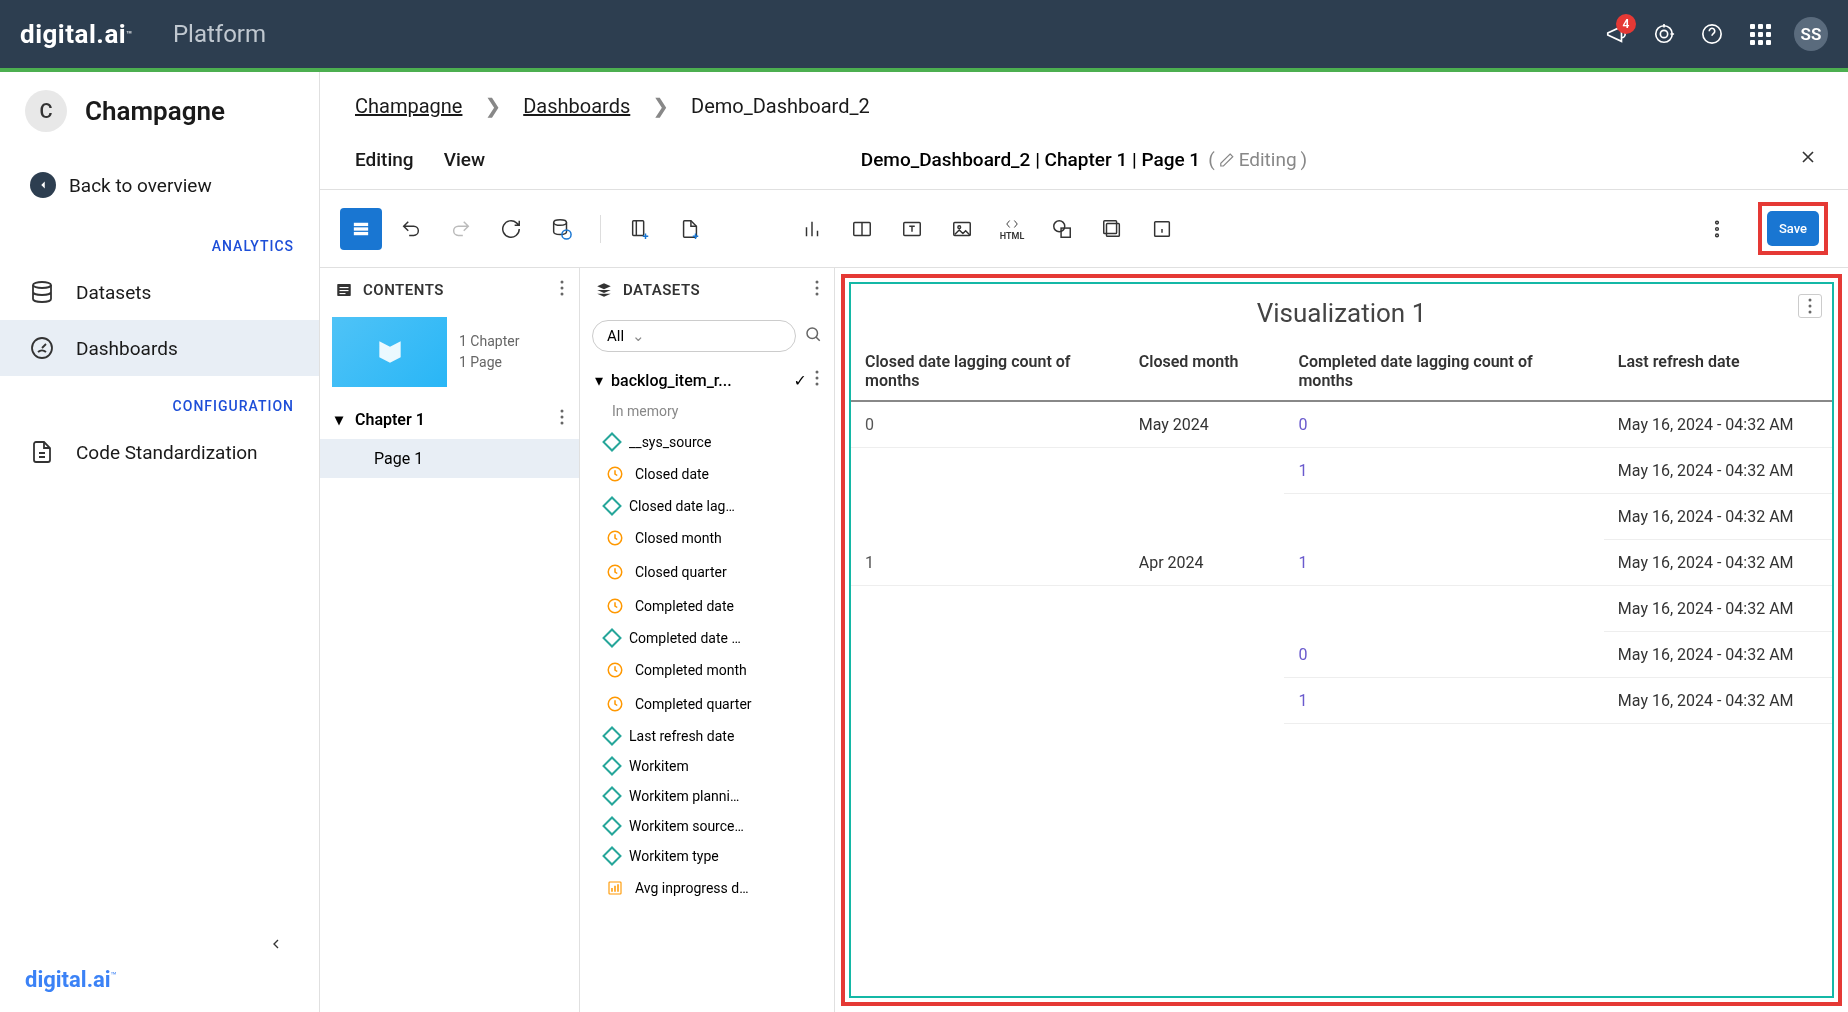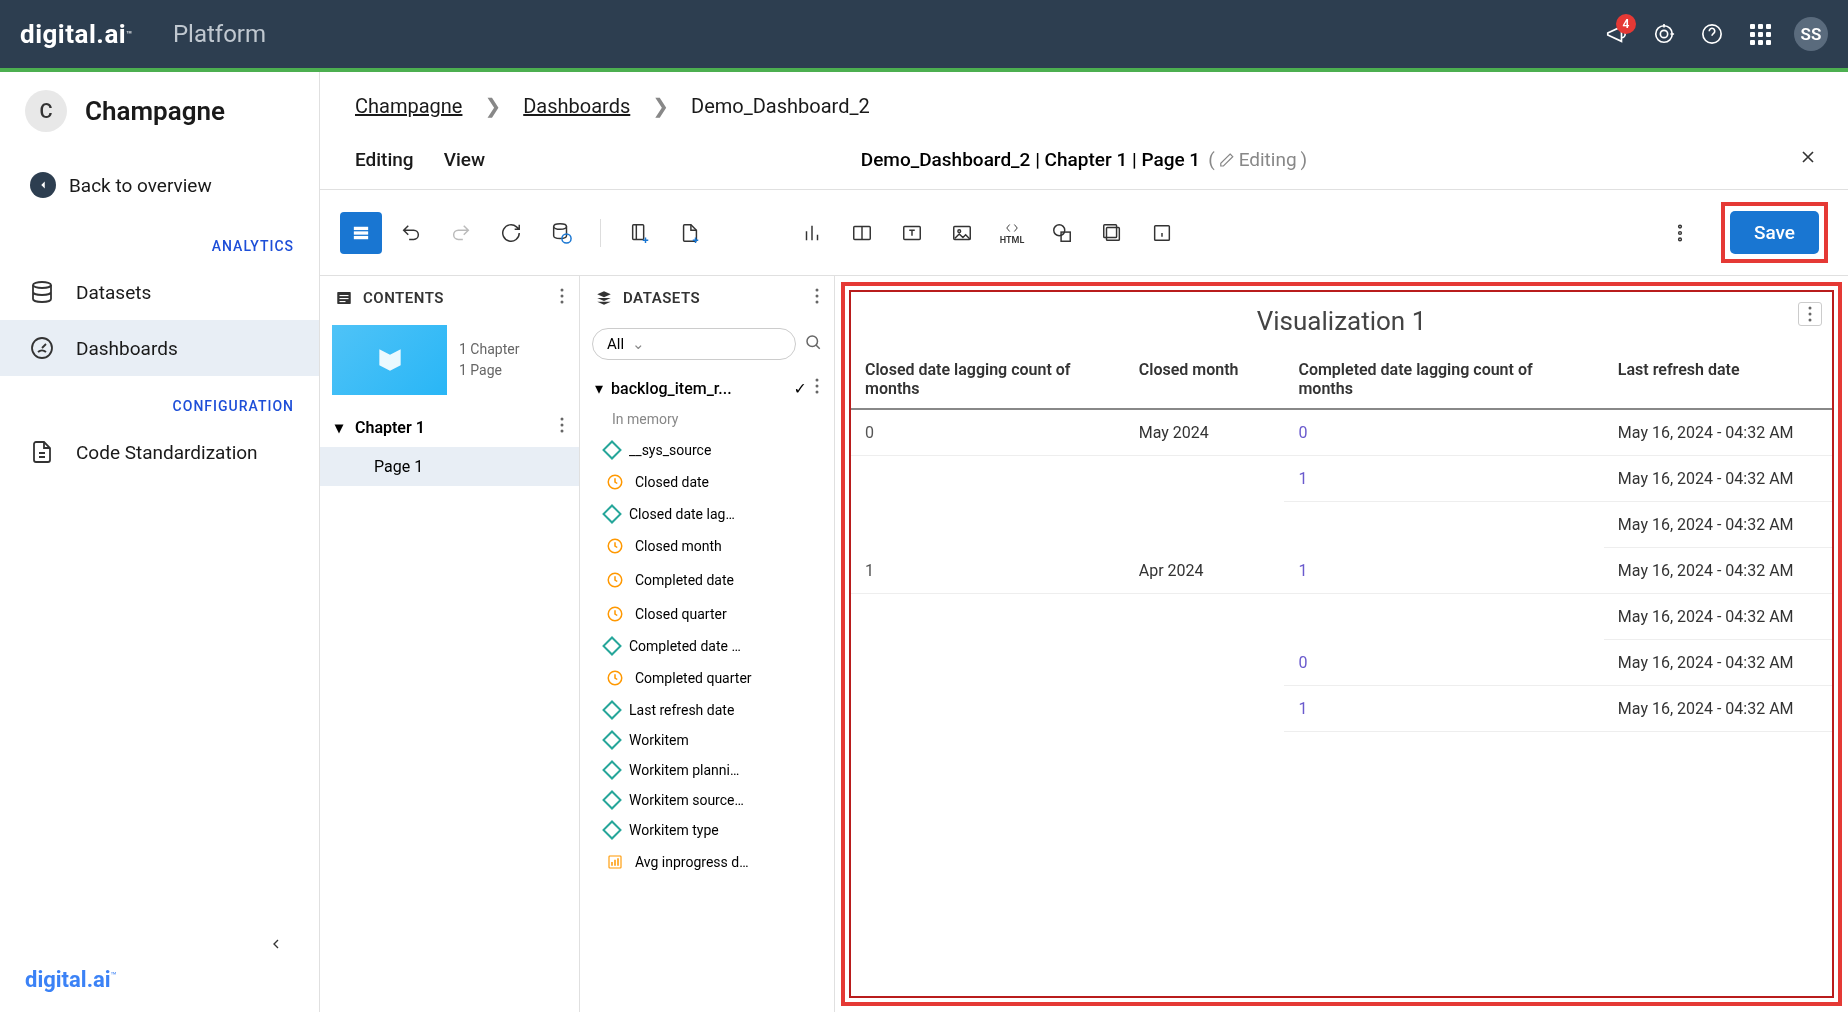--- a/index.html
+++ b/index.html
@@ -61,21 +61,21 @@
 .tool-group { display: flex; align-items: center; gap: 8px; }
 .tool-btn { width: 42px; height: 42px; display: flex; align-items: center; justify-content: center; cursor: pointer; border-radius: 4px; }
 .tool-btn.primary { background: #1976d2; }
 .tool-btn svg { width: 22px; height: 22px; stroke: #333; fill: none; stroke-width: 1.6; }
 .tool-btn.primary svg { stroke: #fff; fill: #fff; }
 .tool-btn.disabled svg { stroke: #bbb; }
 .tool-sep { width: 1px; height: 28px; background: #ddd; margin: 0 10px; }
 .tool-spacer { flex: 1; }
 .html-label { font-size: 9px; font-weight: 600; color: #333; }
 .save-wrapper { border: 4px solid #e53935; padding: 5px; margin-left: 20px; }
-.save-btn { background: #1976d2; color: #fff; padding: 10px 24px; border-radius: 5px; font-size: 19px; font-weight: 500; cursor: pointer; border: none; }
+.save-btn { background: #1976d2; color: #fff; padding: 10px 12px; border-radius: 5px; font-size: 13px; font-weight: 500; cursor: pointer; border: none; }
 
 
 .editor { flex: 1; display: flex; overflow: hidden; }
 .panel { border-right: 1px solid #e0e0e0; display: flex; flex-direction: column; }
 .panel.contents { width: 260px; }
 .panel.datasets { width: 255px; }
 .panel-header { padding: 12px 15px; display: flex; align-items: center; gap: 10px; font-size: 15px; font-weight: 600; color: #333; letter-spacing: 0.5px; }
 .panel-header svg { width: 18px; height: 18px; fill: #333; }
 .panel-header .more { margin-left: auto; cursor: pointer; }
 .panel-header .more svg { width: 4px; height: 16px; fill: #666; }
@@ -102,21 +102,21 @@
 .ds-memory { padding: 3px 32px 8px; font-size: 14px; color: #888; }
 .field-item { padding: 7px 15px 7px 25px; display: flex; align-items: center; gap: 10px; font-size: 14px; cursor: pointer; white-space: nowrap; overflow: hidden; text-overflow: ellipsis; }
 .field-icon { width: 20px; height: 20px; flex-shrink: 0; display: flex; align-items: center; justify-content: center; }
 .field-icon.diamond { transform: rotate(45deg); border: 2px solid #26a69a; width: 14px; height: 14px; }
 .field-icon.clock svg { width: 18px; height: 18px; stroke: #ff9800; fill: none; stroke-width: 2; }
 .field-icon.num svg { width: 18px; height: 18px; fill: #ff9800; }
 
 
 .canvas { flex: 1; padding: 6px; overflow: hidden; }
 .viz-outer { border: 4px solid #e53935; height: 100%; padding: 4px; }
-.viz-card { border: 2px solid #b91c1c; height: 100%; position: relative; display: flex; flex-direction: column; }
+.viz-card { border: 2px solid #14b8a6; height: 100%; position: relative; display: flex; flex-direction: column; }
 .viz-title { text-align: center; padding: 14px; font-size: 26px; color: #444; position: relative; }
 .viz-more { position: absolute; right: 10px; top: 10px; width: 24px; height: 24px; border: 1px solid #ccc; border-radius: 3px; display: flex; align-items: center; justify-content: center; cursor: pointer; }
 .viz-table { width: 100%; border-collapse: collapse; }
 .viz-table th { text-align: left; padding: 10px 14px; font-size: 16px; font-weight: 600; color: #333; border-bottom: 2px solid #888; vertical-align: top; }
 .viz-table td { padding: 13px 14px; font-size: 16px; color: #333; border-bottom: 1px solid #eee; vertical-align: top; }
 .viz-table td.num { color: #555; }
 .viz-table td.link { color: #6a5acd; }
 </style>
 </head>
 <body>
@@ -460,34 +460,43 @@
               </span>
               <span style="overflow:hidden;text-overflow:ellipsis">Closed month</span>
             </div>
             <div class="field-item">
               <span class="field-icon clock">
                 <svg viewBox="0 0 24 24">
                   <circle cx="12" cy="12" r="9"></circle>
                   <path d="M12 7v5l3 2"></path>
                 </svg>
               </span>
-              <span style="overflow:hidden;text-overflow:ellipsis">Completed date</span>
+              <span style="overflow:hidden;text-overflow:ellipsis">Closed quarter</span>
             </div>
             <div class="field-item">
               <span class="field-icon clock">
                 <svg viewBox="0 0 24 24">
                   <circle cx="12" cy="12" r="9"></circle>
                   <path d="M12 7v5l3 2"></path>
                 </svg>
               </span>
-              <span style="overflow:hidden;text-overflow:ellipsis">Closed quarter</span>
+              <span style="overflow:hidden;text-overflow:ellipsis">Completed date</span>
             </div>
             <div class="field-item">
               <span class="field-icon diamond"></span>
               <span style="overflow:hidden;text-overflow:ellipsis">Completed date …</span>
+            </div>
+            <div class="field-item">
+              <span class="field-icon clock">
+                <svg viewBox="0 0 24 24">
+                  <circle cx="12" cy="12" r="9"></circle>
+                  <path d="M12 7v5l3 2"></path>
+                </svg>
+              </span>
+              <span style="overflow:hidden;text-overflow:ellipsis">Completed month</span>
             </div>
             <div class="field-item">
               <span class="field-icon clock">
                 <svg viewBox="0 0 24 24">
                   <circle cx="12" cy="12" r="9"></circle>
                   <path d="M12 7v5l3 2"></path>
                 </svg>
               </span>
               <span style="overflow:hidden;text-overflow:ellipsis">Completed quarter</span>
             </div>

